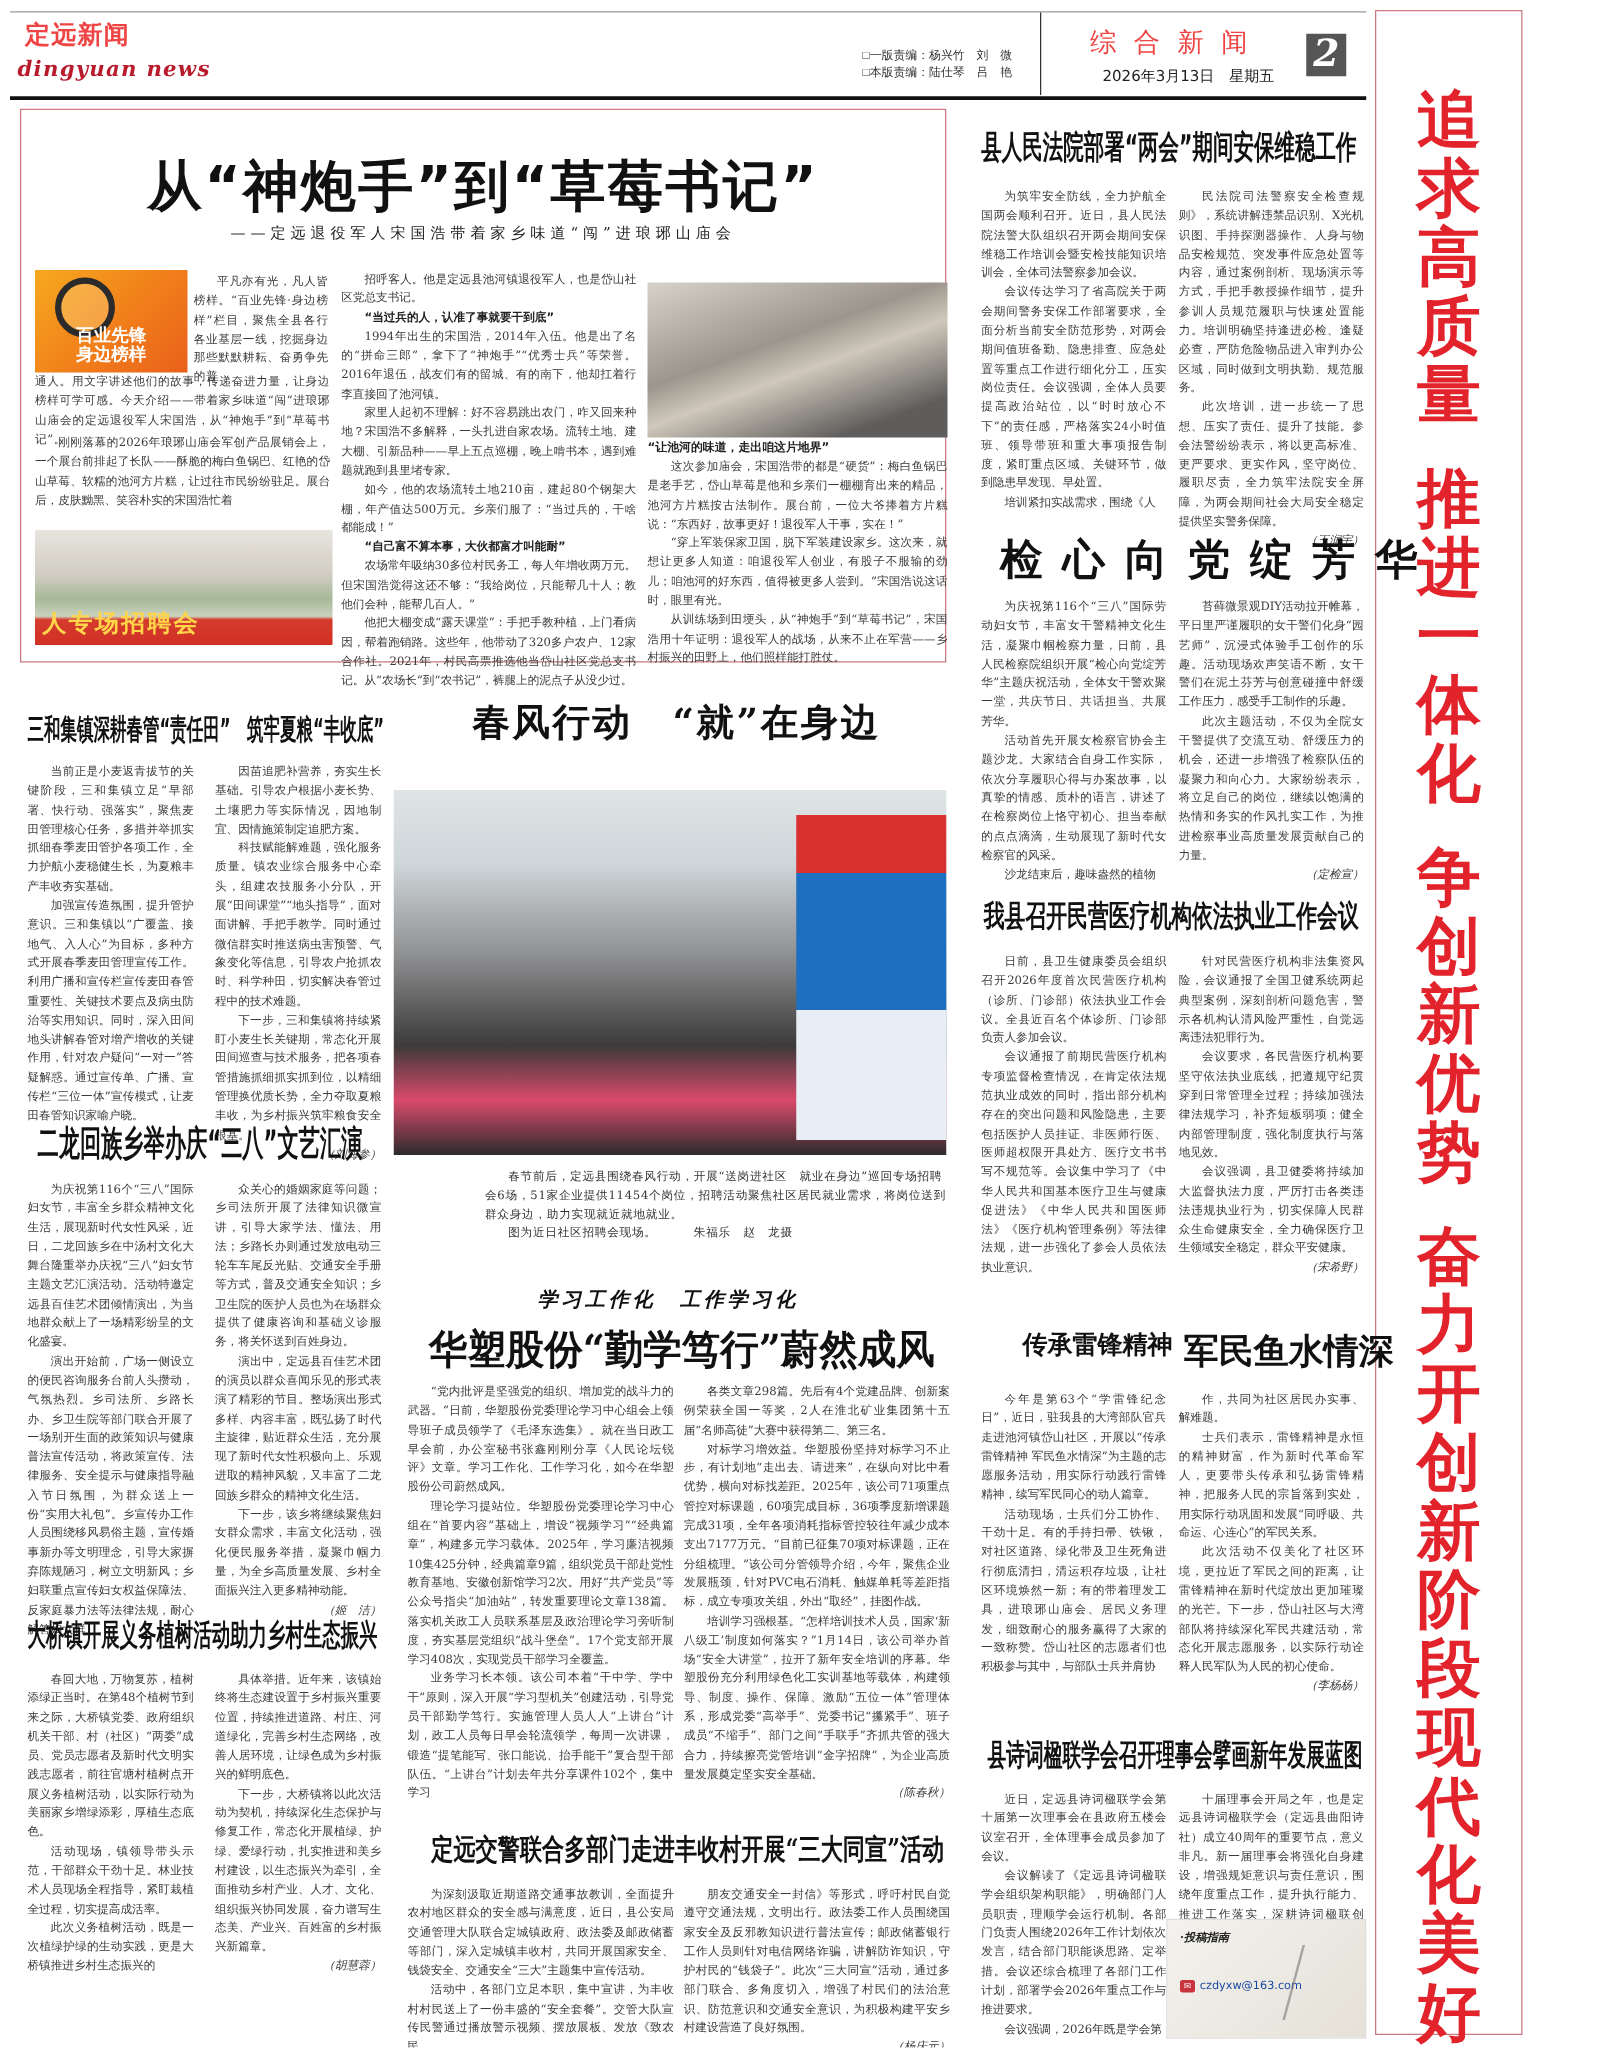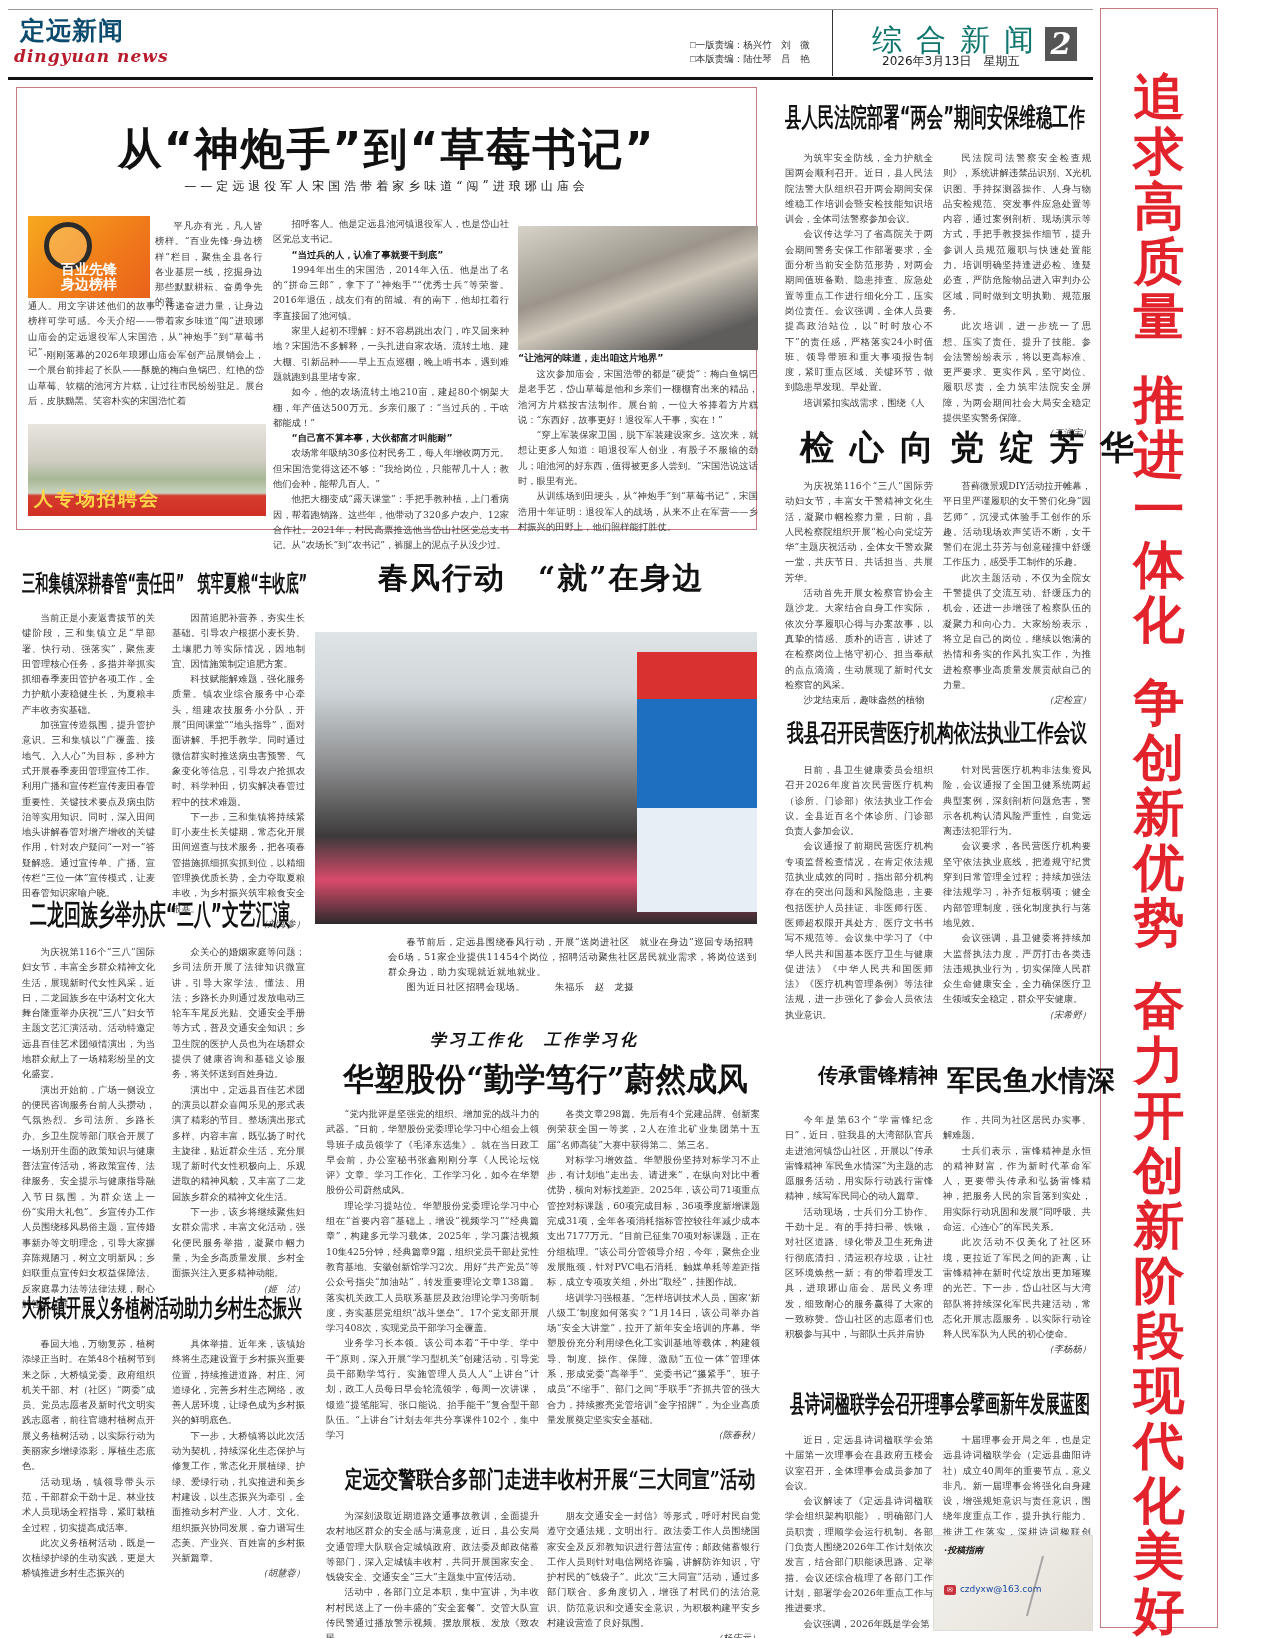--- a/index.html
+++ b/index.html
@@ -2,25 +2,25 @@
 <html><head>
 <meta charset="utf-8">
 <style>
   * { box-sizing: border-box; margin: 0; padding: 0; }
   html, body { width: 1280px; height: 1638px; background: #fff; overflow: hidden; }
   body { font-family: "DejaVu Serif", "Liberation Serif", serif; color: #222; position: relative; }
 
   .abs { position: absolute; }
   .masthead-top-rule { left: 8px; top: 9px; width: 1085px; height: 1px; background: #999; }
   .masthead-bottom-rule { left: 8px; top: 77px; width: 1085px; height: 3px; background: #111; }
-  .logo-cn { left: 20px; top: 14px; font-family: "DejaVu Sans", sans-serif; font-weight: bold; font-size: 25px; color: #0c4a6e; letter-spacing: 1px; }
+  .logo-cn { left: 20px; top: 14px; font-family: "DejaVu Sans", sans-serif; font-weight: bold; font-size: 20px; color: #ef4444; letter-spacing: 1px; }
   .logo-en { left: 14px; top: 46px; font-family: "DejaVu Serif", serif; font-style: italic; font-weight: bold; font-size: 17px; color: #b81c2c; letter-spacing: 1px; }
-  .editors { left: 690px; top: 38px; font-family: Liberation Sans, sans-serif; font-size: 9.5px; line-height: 14px; color: #333; }
+  .editors { left: 690px; top: 38px; font-family: Liberation Mono, monospace; font-size: 9.5px; line-height: 14px; color: #333; }
   .masthead-divider { left: 832px; top: 10px; width: 1px; height: 66px; background: #333; }
-  .section-name { left: 872px; top: 20px; font-family: "DejaVu Sans", sans-serif; font-size: 30px; letter-spacing: 14px; color: #0f766e; }
+  .section-name { left: 872px; top: 20px; font-family: "DejaVu Sans", sans-serif; font-size: 21px; letter-spacing: 14px; color: #ef4444; }
   .pub-date { left: 882px; top: 53px; font-family: "DejaVu Sans", sans-serif; font-size: 12px; color: #222; }
   .page-num { left: 1045px; top: 27px; width: 32px; height: 34px; background: #555; color: #fff; font-family: "DejaVu Serif", serif; font-style: italic; font-weight: bold; font-size: 30px; text-align: center; line-height: 34px; }
 
   .slogan-box { left: 1100px; top: 8px; width: 118px; height: 1620px; border: 1.5px solid #c87a80; }
   .slogan { position: absolute; left: 0; top: 60px; width: 100%; text-align: center; font-family: "DejaVu Sans", sans-serif; font-weight: bold; color: #e3232b; font-size: 51px; line-height: 55px; }
   .slogan .gap { display: block; height: 28px; }
   .slogan span.ch { display: block; }
 
   .feature-box { left: 16px; top: 87px; width: 741px; height: 443px; border: 1.5px solid #c87a80; }
   .feature-title { left: 16px; top: 120px; width: 741px; text-align: center; font-family: "DejaVu Sans", sans-serif; font-weight: bold; font-size: 44px; color: #111; letter-spacing: 2px; }

